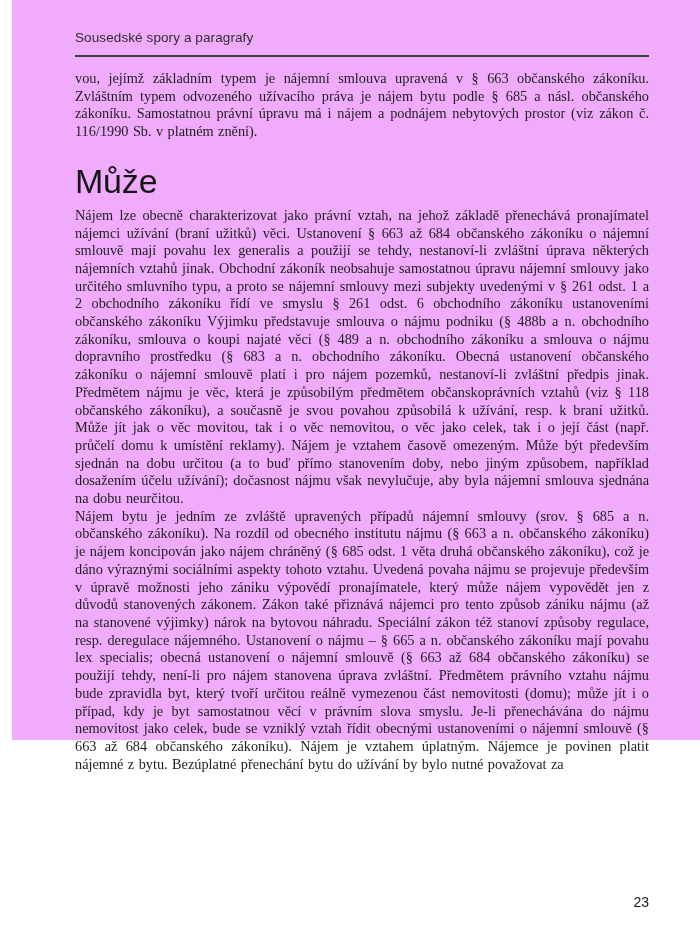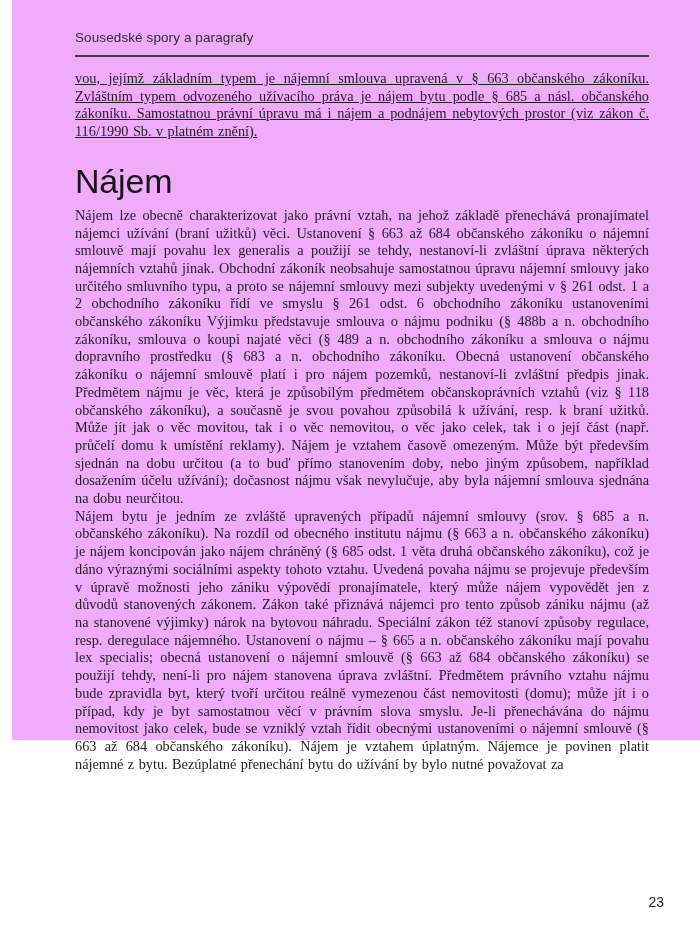--- a/index.html
+++ b/index.html
@@ -38,54 +38,53 @@
     font-size: 14.3px;
     line-height: 17.7px;
     text-align: justify;
     color: #1e1e1e;
     word-spacing: 0.06em;
     hyphens: auto;
     -webkit-hyphens: auto;
   }
   .intro {
     margin-top: 13px;
-    text-decoration: underline;
   }
   .section-heading {
     font-family: "Liberation Sans", "DejaVu Sans", sans-serif;
     font-weight: 300;
     font-size: 34px;
     line-height: 1.0;
     color: #161616;
     letter-spacing: -0.2px;
     margin: 23px 0 9px 0;
   }
   .page-number {
     position: absolute;
     top: 894px;
-    right: 48px;
+    right: 63px;
     font-family: "Liberation Sans", "DejaVu Sans", sans-serif;
     font-size: 14px;
     color: #1a1a1a;
   }
 </style>
 </head>
 <body>
 
 <div class="page">
 
   <header>
     <div class="running-head">Sousedské spory a paragrafy</div>
     <div class="head-rule"></div>
   </header>
 
   <p class="body-text intro" lang="cs">vou, jejímž základním typem je nájemní smlouva upravená v § 663 občanského zákoníku. Zvláštním typem odvozeného užívacího práva je nájem bytu podle § 685 a násl. občanského zákoníku. Samostatnou právní úpravu má i nájem a podnájem nebytových prostor (viz zákon č. 116/1990 Sb. v platném znění).</p>
 
   <section>
-    <h1 class="section-heading">Nájem</h1>
+    <h1 class="section-heading">Může</h1>
     <p class="body-text" lang="cs">Nájem lze obecně charakterizovat jako právní vztah, na jehož základě přenechává pronajímatel nájemci užívání (braní užitků) věci. Ustanovení § 663 až 684 občanského zákoníku o nájemní smlouvě mají povahu lex generalis a použijí se tehdy, nestanoví-li zvláštní úprava některých nájemních vztahů jinak. Obchodní zákoník neobsahuje samostatnou úpravu nájemní smlouvy jako určitého smluvního typu, a proto se nájemní smlouvy mezi subjekty uvedenými v § 261 odst. 1 a 2 obchodního zákoníku řídí ve smyslu § 261 odst. 6 obchodního zákoníku ustanoveními občanského zákoníku Výjimku představuje smlouva o nájmu podniku (§ 488b a n. obchodního zákoníku, smlouva o koupi najaté věci (§ 489 a n. obchodního zákoníku a smlouva o nájmu dopravního prostředku (§ 683 a n. obchodního zákoníku. Obecná ustanovení občanského zákoníku o nájemní smlouvě platí i pro nájem pozemků, nestanoví-li zvláštní předpis jinak. Předmětem nájmu je věc, která je způsobilým předmětem občanskoprávních vztahů (viz § 118 občanského zákoníku), a současně je svou povahou způsobilá k užívání, resp. k braní užitků. Může jít jak o věc movitou, tak i o věc nemovitou, o věc jako celek, tak i o její část (např. průčelí domu k umístění reklamy). Nájem je vztahem časově omezeným. Může být především sjednán na dobu určitou (a to buď přímo stanovením doby, nebo jiným způsobem, například dosažením účelu užívání); dočasnost nájmu však nevylučuje, aby byla nájemní smlouva sjednána na dobu neurčitou.</p>
   </section>
 
   <section>
     <p class="body-text" lang="cs">Nájem bytu je jedním ze zvláště upravených případů nájemní smlouvy (srov. § 685 a n. občanského zákoníku). Na rozdíl od obecného institutu nájmu (§ 663 a n. občanského zákoníku) je nájem koncipován jako nájem chráněný (§ 685 odst. 1 věta druhá občanského zákoníku), což je dáno výraznými sociálními aspekty tohoto vztahu. Uvedená povaha nájmu se projevuje především v úpravě možnosti jeho zániku výpovědí pronajímatele, který může nájem vypovědět jen z důvodů stanovených zákonem. Zákon také přiznává nájemci pro tento způsob zániku nájmu (až na stanovené výjimky) nárok na bytovou náhradu. Speciální zákon též stanoví způsoby regulace, resp. deregulace nájemného. Ustanovení o nájmu – § 665 a n. občanského zákoníku mají povahu lex specialis; obecná ustanovení o nájemní smlouvě (§ 663 až 684 občanského zákoníku) se použijí tehdy, není-li pro nájem stanovena úprava zvláštní. Předmětem právního vztahu nájmu bude zpravidla byt, který tvoří určitou reálně vymezenou část nemovitosti (domu); může jít i o případ, kdy je byt samostatnou věcí v právním slova smyslu. Je-li přenechávána do nájmu nemovitost jako celek, bude se vzniklý vztah řídit obecnými ustanoveními o nájemní smlouvě (§ 663 až 684 občanského zákoníku). Nájem je vztahem úplatným. Nájemce je povinen platit nájemné z bytu. Bezúplatné přenechání bytu do užívání by bylo nutné považovat za</p>
   </section>
 
   <div class="page-number">23</div>
 
 </div>

